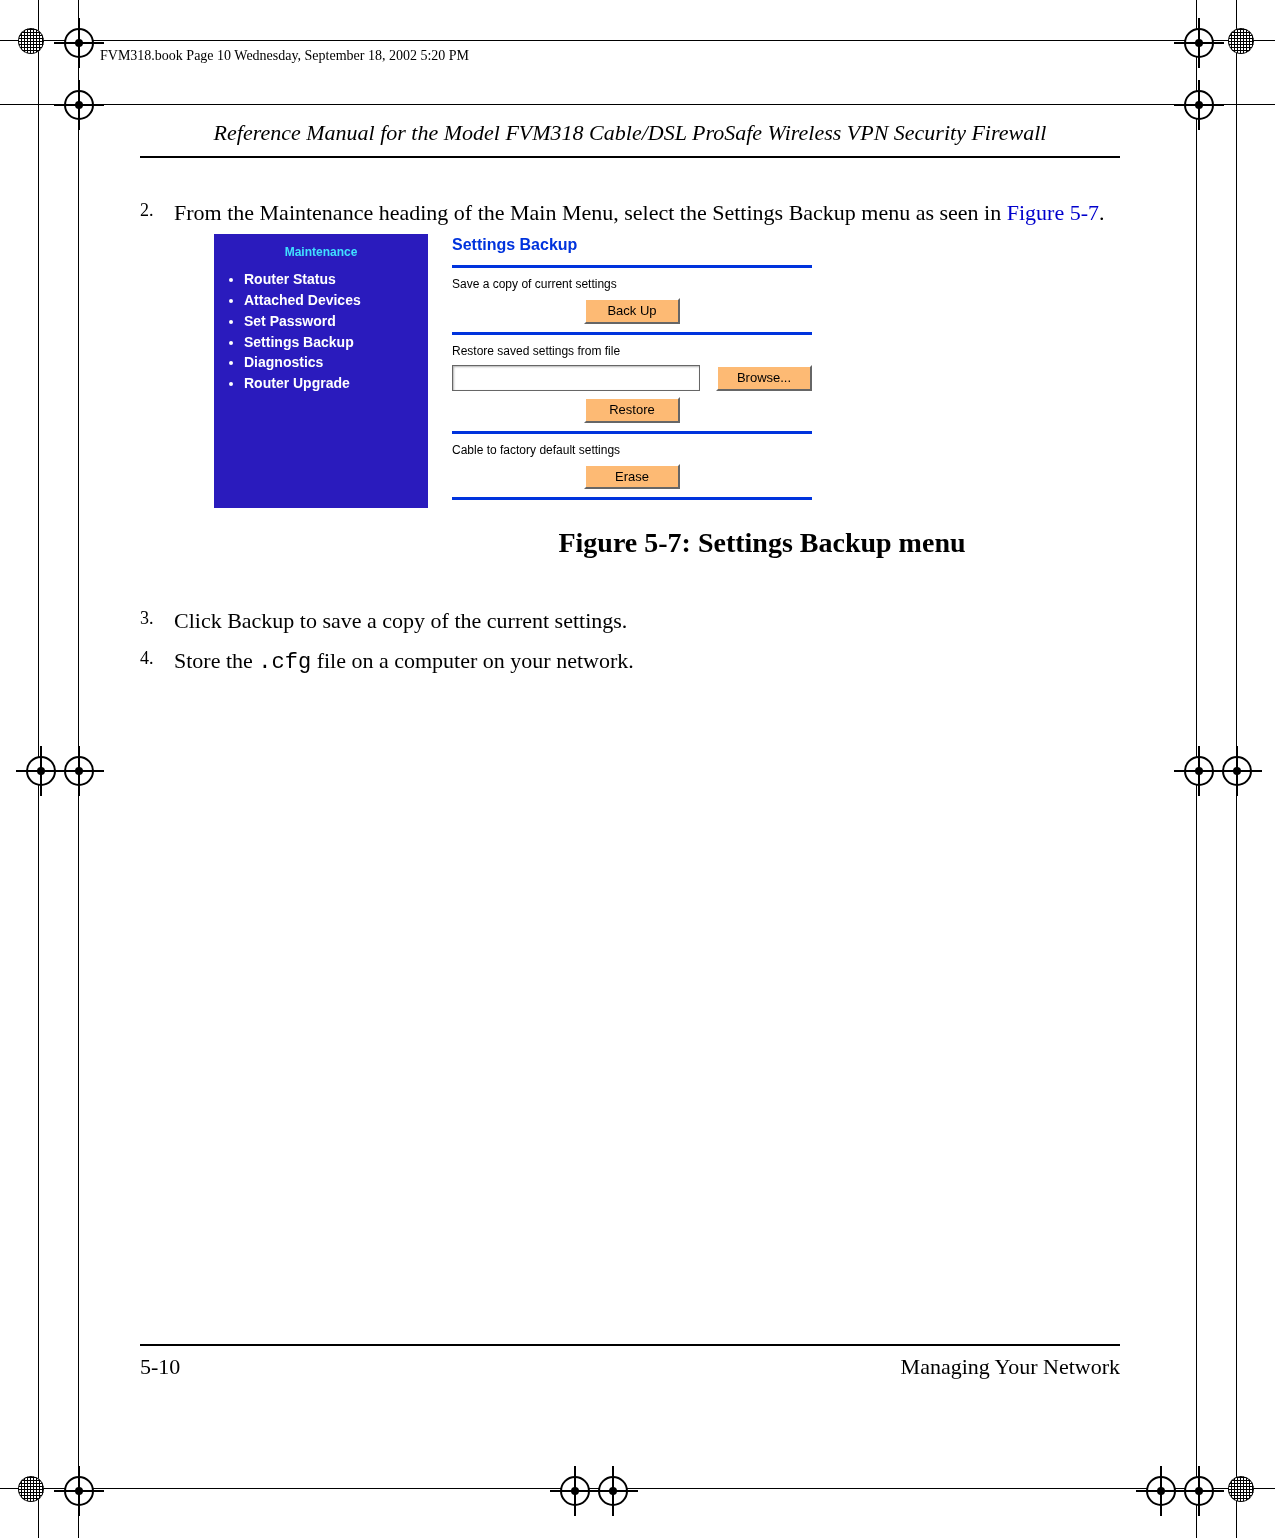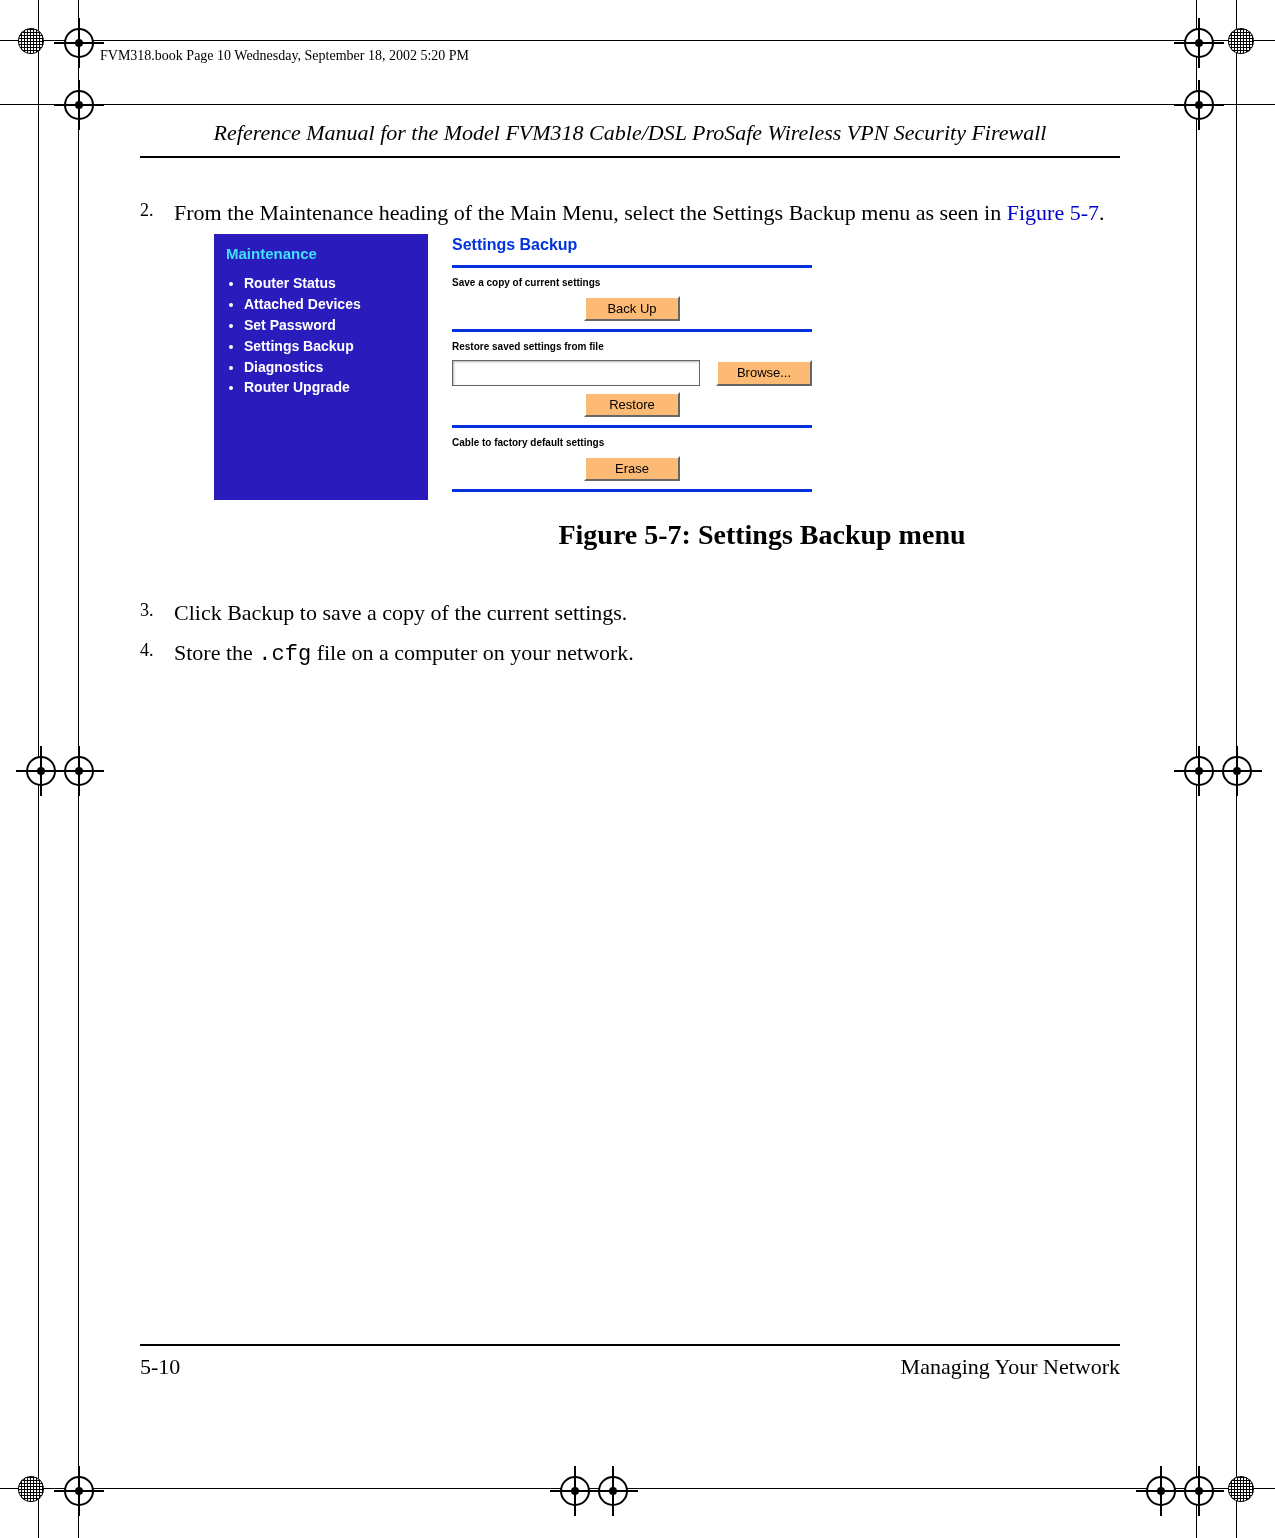--- a/index.html
+++ b/index.html
@@ -36,28 +36,28 @@
 
   
   .pgfoot{position:absolute;left:0;right:0;bottom:40px;display:flex;justify-content:space-between;font-size:22px;}
   .pgfoot .rulewrap{position:absolute;top:-14px;left:0;right:0;}
 
   
   
   
   .shot{display:flex;gap:24px;margin:6px 0 0 40px;}
   .side{background:#2a1bbd;color:#fff;width:190px;padding:10px 12px 22px 12px;font-family:Arial,Helvetica,sans-serif;font-size:14px;}
-  .side .hdr{color:#40e0ff;font-weight:bold;font-size:15px;margin-bottom:10px;}
+  .side .hdr{color:#40e0ff;font-weight:bold;font-size:12px;margin-bottom:10px;text-align:center;}
   .side ul{margin:0;padding-left:18px;}
   .side li{font-weight:bold;margin:2px 0;list-style:disc;color:#fff;}
 
   .panel{width:360px;font-family:Arial,Helvetica,sans-serif;font-size:13px;color:#000;}
   .panel .title{color:#0033dd;font-weight:bold;font-size:16px;margin-bottom:10px;}
   .panel .sep{height:3px;background:#0033dd;margin:8px 0;}
-  .panel .lbl{font-size:10px;margin:4px 0 6px 0;font-weight:bold;}
+  .panel .lbl{font-size:12px;margin:4px 0 6px 0;}
   .panel .row{display:flex;gap:16px;align-items:center;}
   .panel input.file{flex:1;height:22px;border:1px solid #666;background:#fff;box-shadow:inset 1px 1px 2px rgba(0,0,0,.3);}
   .wbtn{display:inline-block;min-width:72px;padding:2px 10px;text-align:center;
         background:#fdba74;border:2px solid;border-color:#fff #666 #666 #fff;font-size:13px;}
   .center{text-align:center;margin:6px 0;}
 </style>
 </head>
 <body>
 
 <div class="page">

